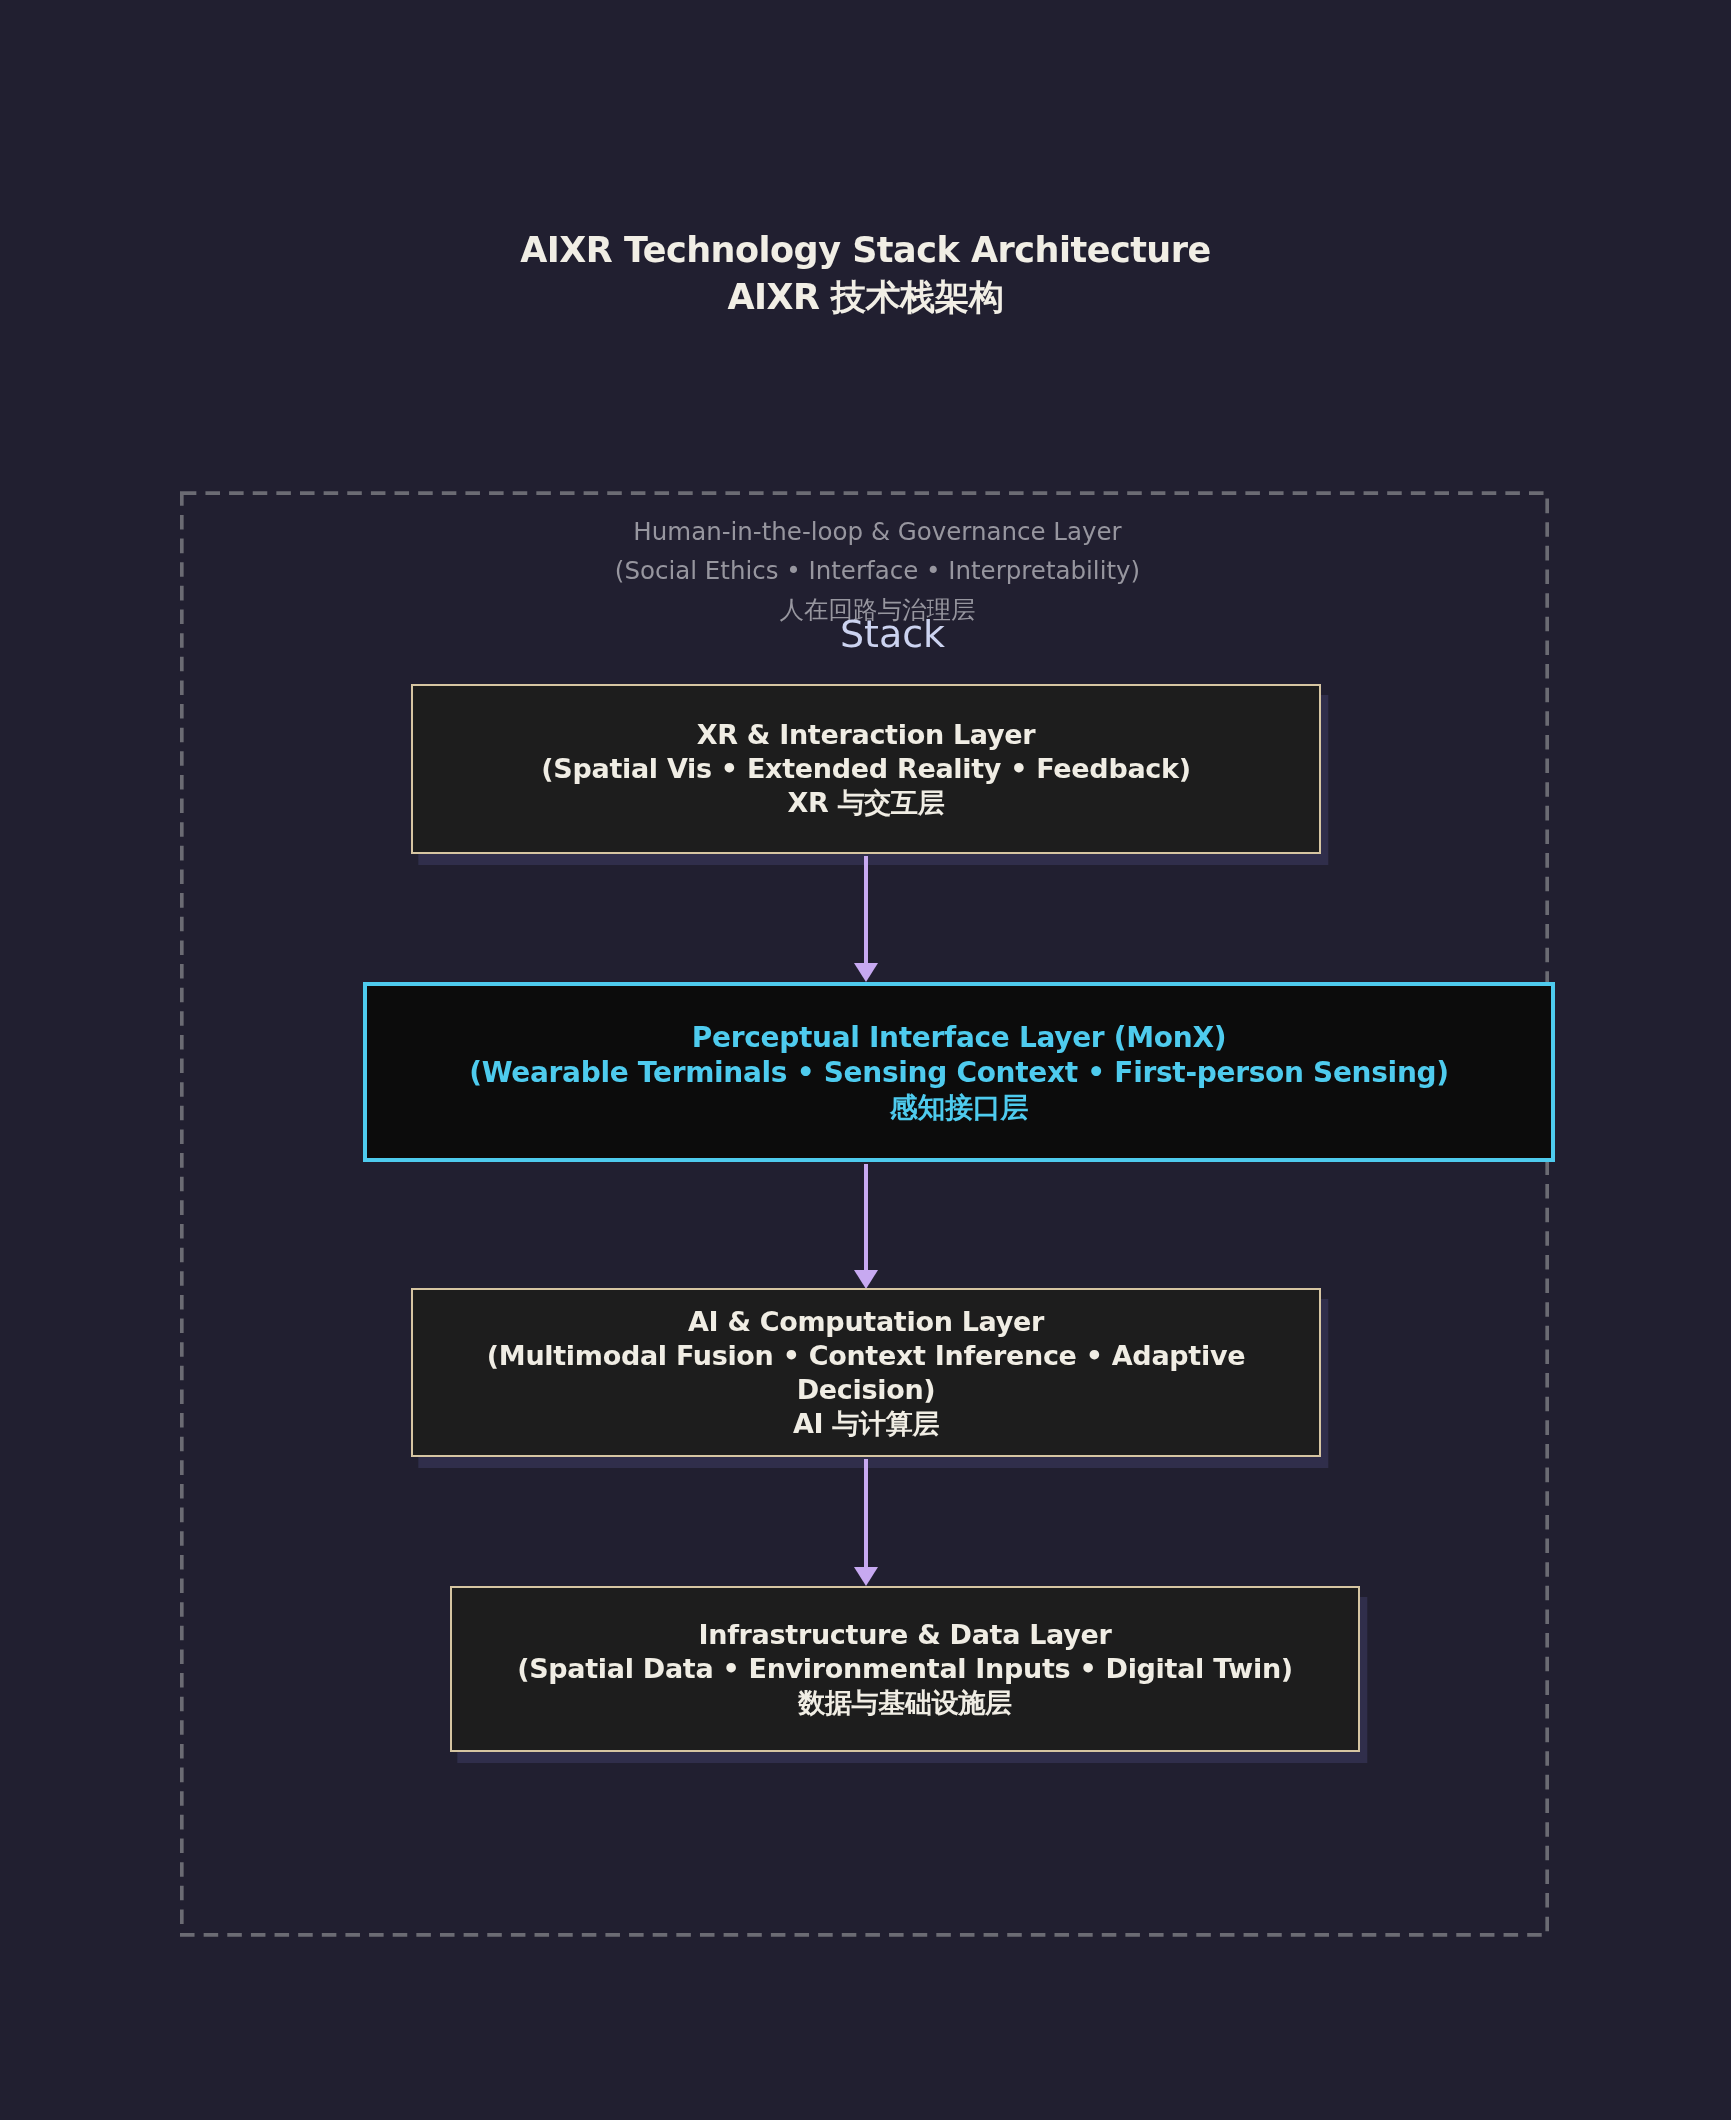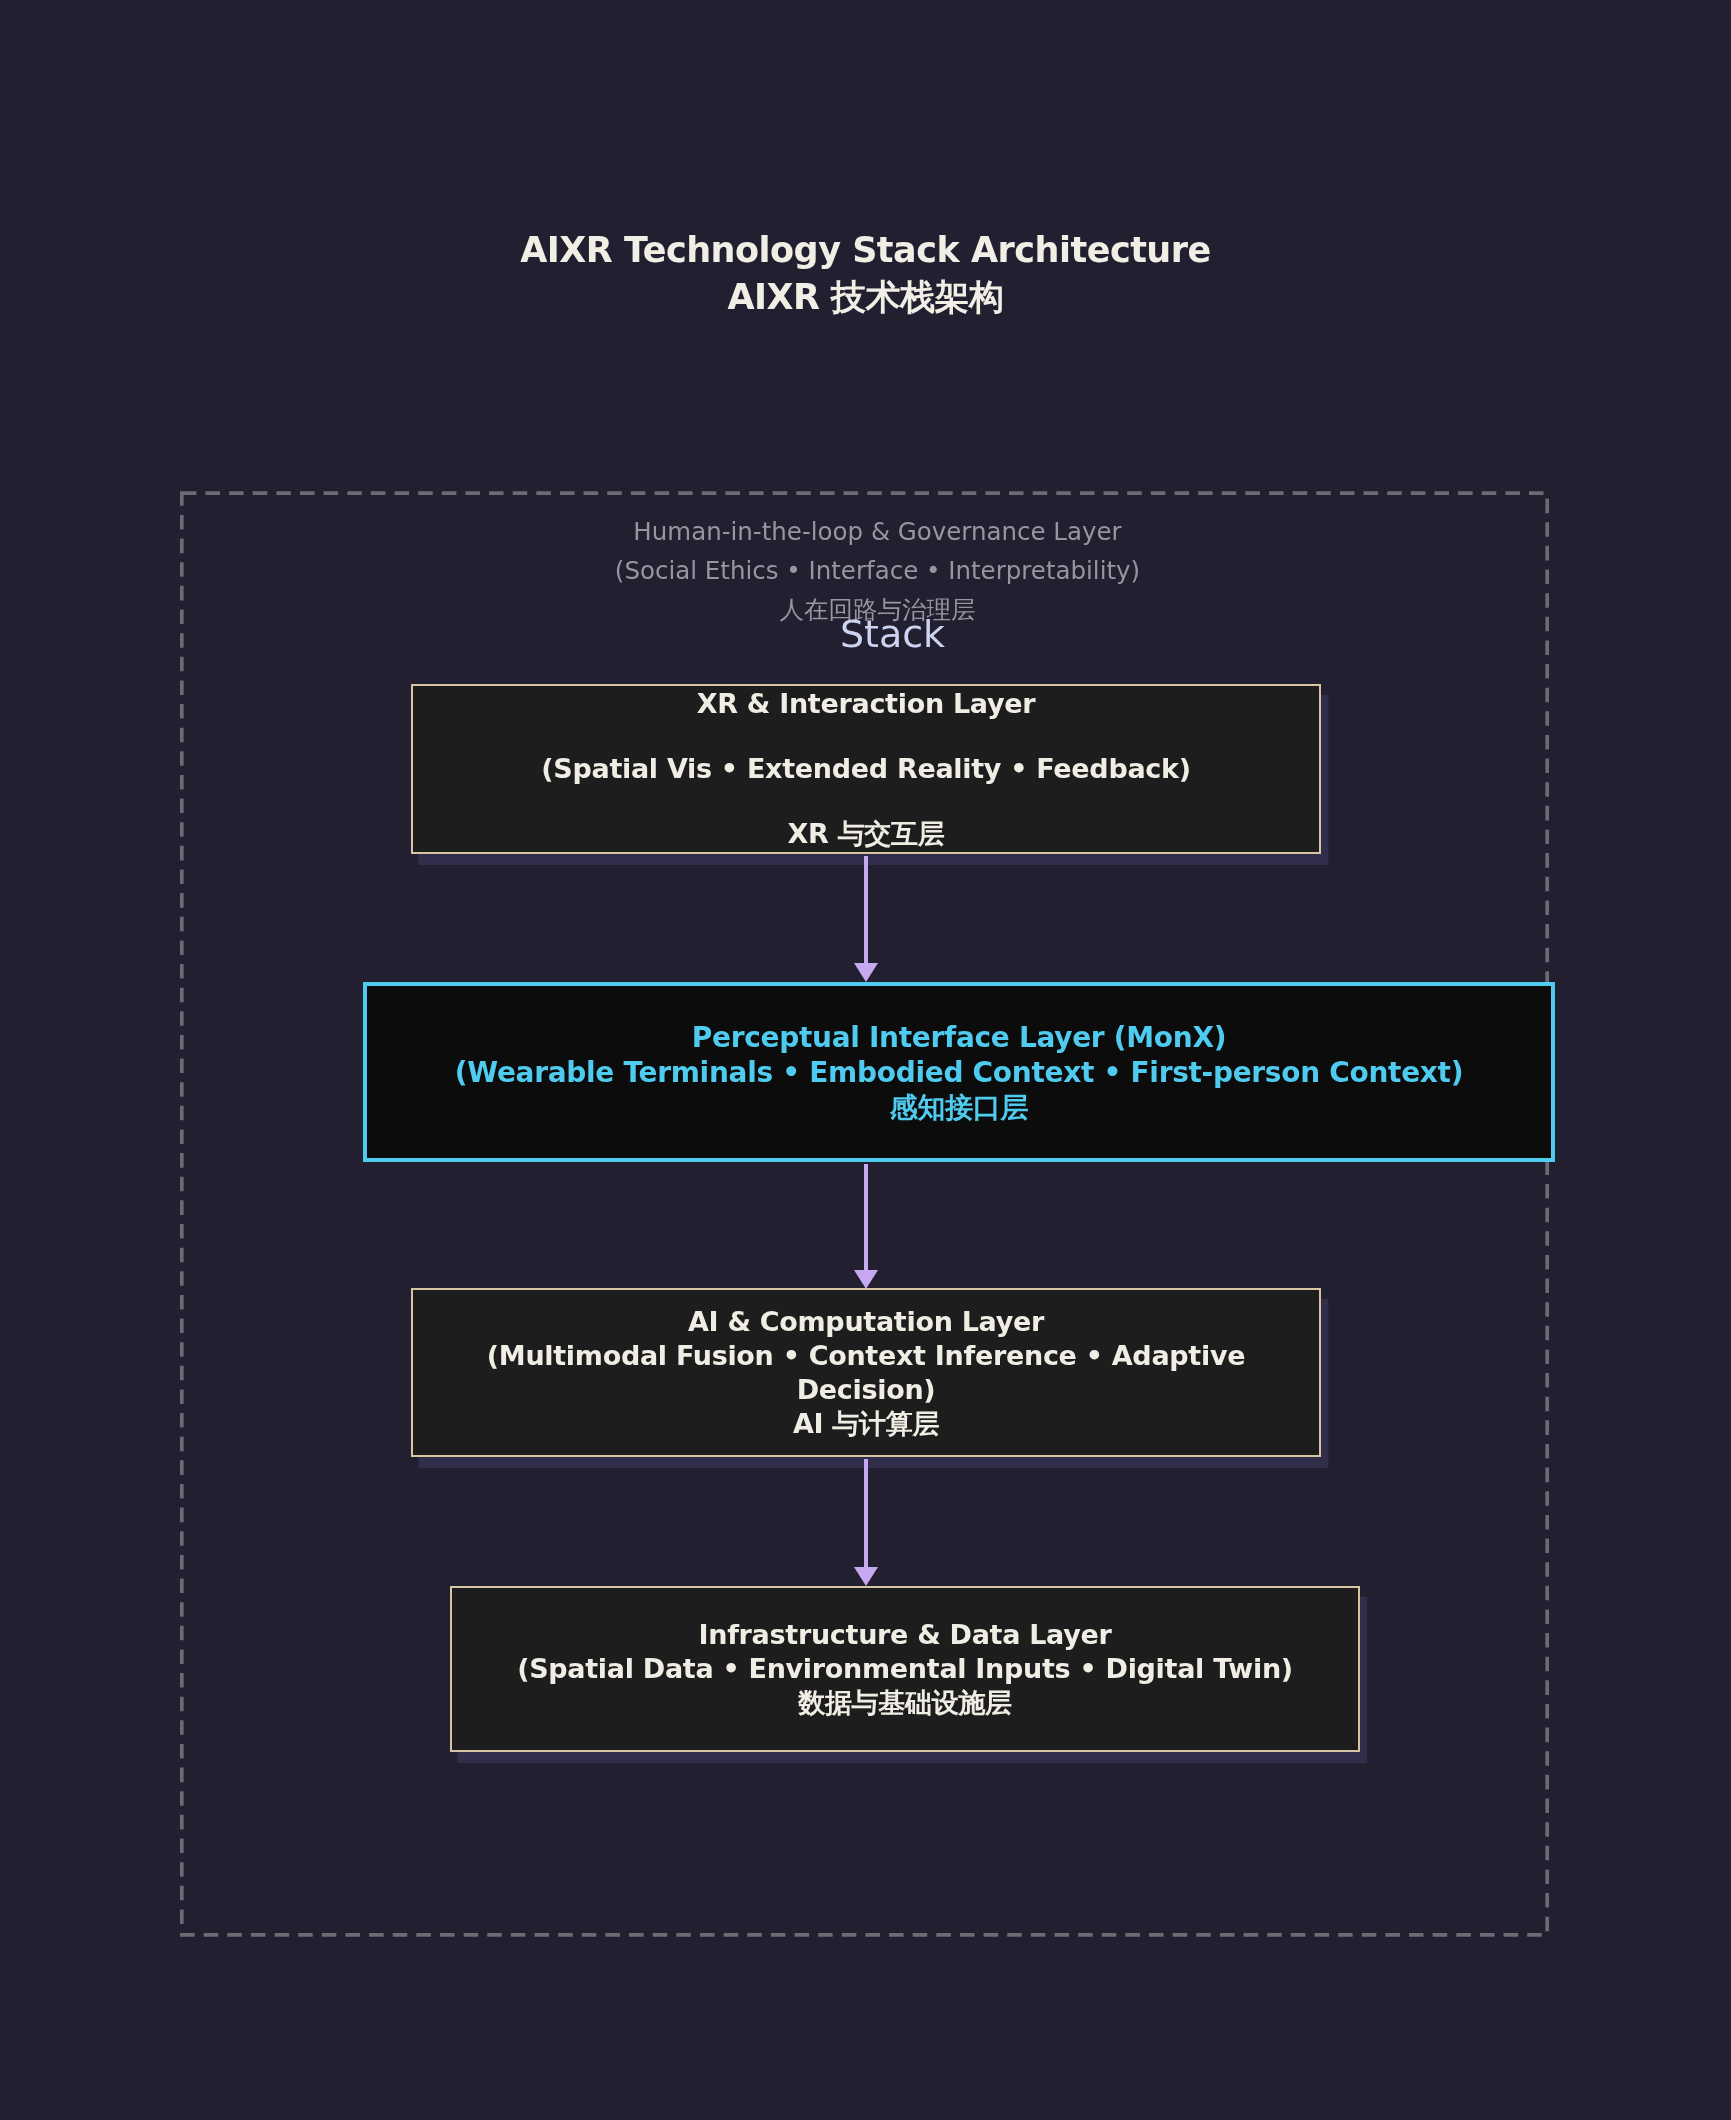--- a/index.html
+++ b/index.html
@@ -53,21 +53,21 @@
     position:absolute;
     background:var(--box-fill);
     border:2.7px solid var(--box-border);
     box-shadow:7.3px 11px 0 var(--box-shadow);
     display:flex;flex-direction:column;justify-content:center;align-items:center;
     text-align:center;color:var(--box-text);
     font-weight:700;font-size:27px;line-height:34px;
     letter-spacing:-0.3px;
   }
   .layer-box .zh{font-weight:700;}
-  .box-1{left:411px;top:684px;width:910px;height:170px;gap:31px;}
+  .box-1{left:411px;top:684px;width:910px;height:170px;}
   .box-2{
     left:363px;top:982px;width:1192px;height:180px;
     background:var(--highlight-fill);
     border:4.5px solid var(--highlight-border);
     box-shadow:none;
     color:var(--highlight-text);
     font-size:28px;line-height:35px;
   }
   .box-3{left:411px;top:1288px;width:910px;height:169px;}
   .box-4{left:411px;top:1586px;width:910px;height:166px;margin-left:39px;}
@@ -115,21 +115,21 @@
     <div class="zh">XR 与交互层</div>
   </div>
 
   <div class="arrow arrow-1">
     <div class="arrow-line"></div>
     <div class="arrow-head"></div>
   </div>
 
   <div class="layer-box box-2">
     <div>Perceptual Interface Layer (MonX)</div>
-    <div>(Wearable Terminals • Embodied Context • First-person Context)</div>
+    <div>(Wearable Terminals • Sensing Context • First-person Sensing)</div>
     <div class="zh">感知接口层</div>
   </div>
 
   <div class="arrow arrow-2">
     <div class="arrow-line"></div>
     <div class="arrow-head"></div>
   </div>
 
   <div class="layer-box box-3">
     <div>AI &amp; Computation Layer</div>

